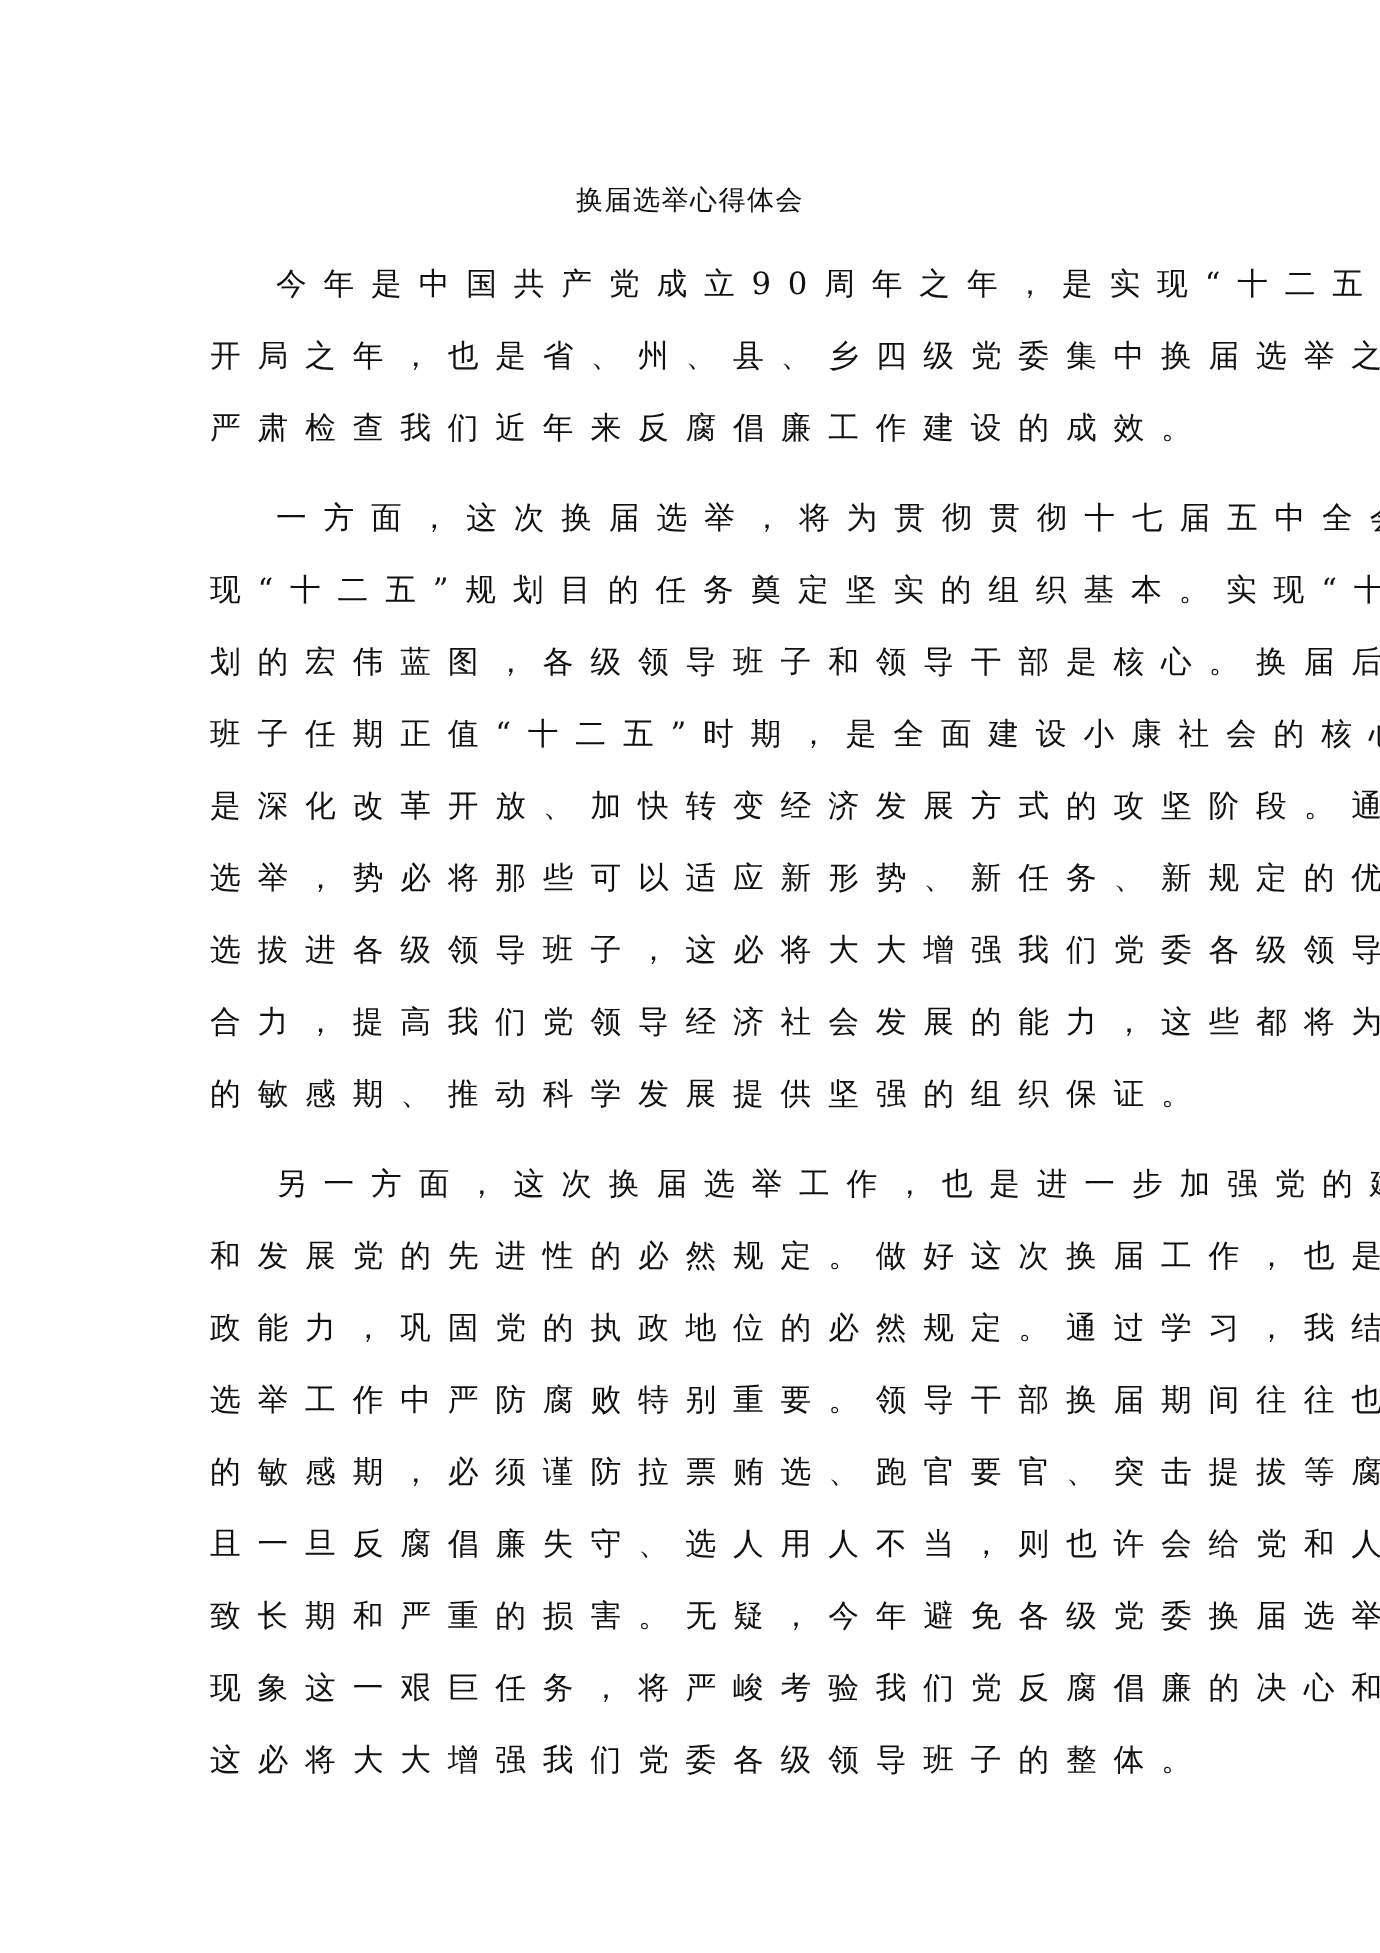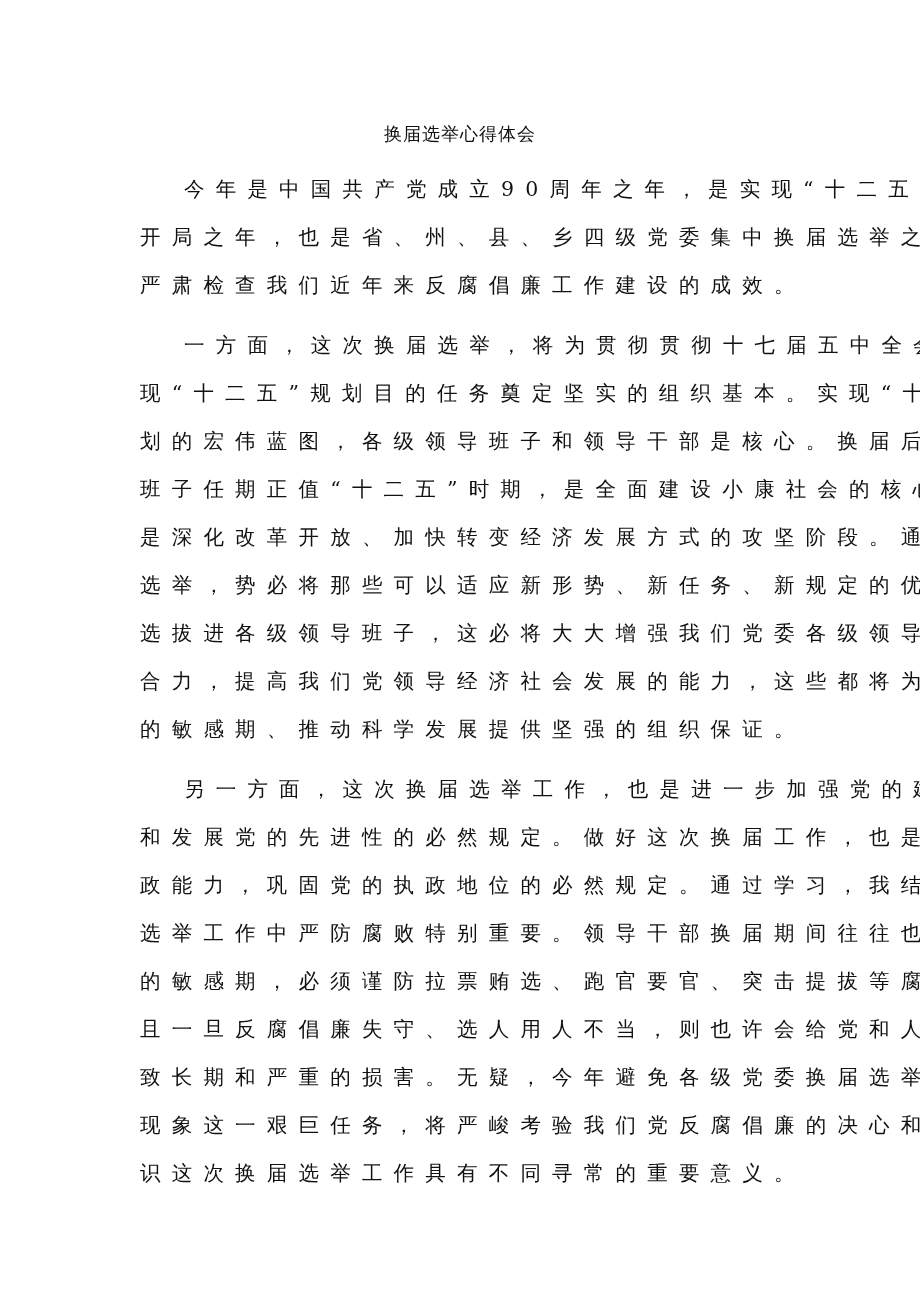--- a/index.html
+++ b/index.html
@@ -39,16 +39,16 @@
     </p>
     <p class="para" style="text-indent:0">
       <span class="ln first">另一方面，这次换届选举工作，也是进一步加强党的建设，保持</span>
       <span class="ln">和发展党的先进性的必然规定。做好这次换届工作，也是提高党的执</span>
       <span class="ln">政能力，巩固党的执政地位的必然规定。通过学习，我结识到在换届</span>
       <span class="ln">选举工作中严防腐败特别重要。领导干部换届期间往往也是反腐倡廉</span>
       <span class="ln">的敏感期，必须谨防拉票贿选、跑官要官、突击提拔等腐败现象。并</span>
       <span class="ln">且一旦反腐倡廉失守、选人用人不当，则也许会给党和人民的事业导</span>
       <span class="ln">致长期和严重的损害。无疑，今年避免各级党委换届选举期间的腐败</span>
       <span class="ln">现象这一艰巨任务，将严峻考验我们党反腐倡廉的决心和能力，也将</span>
-      <span class="ln">识这次换届选举工作具有不同寻常的重要意义。</span>
+      <span class="ln">这必将大大增强我们党委各级领导班子的整体。</span>
     </p>
   </div>
 </div>
 
 </body></html>

